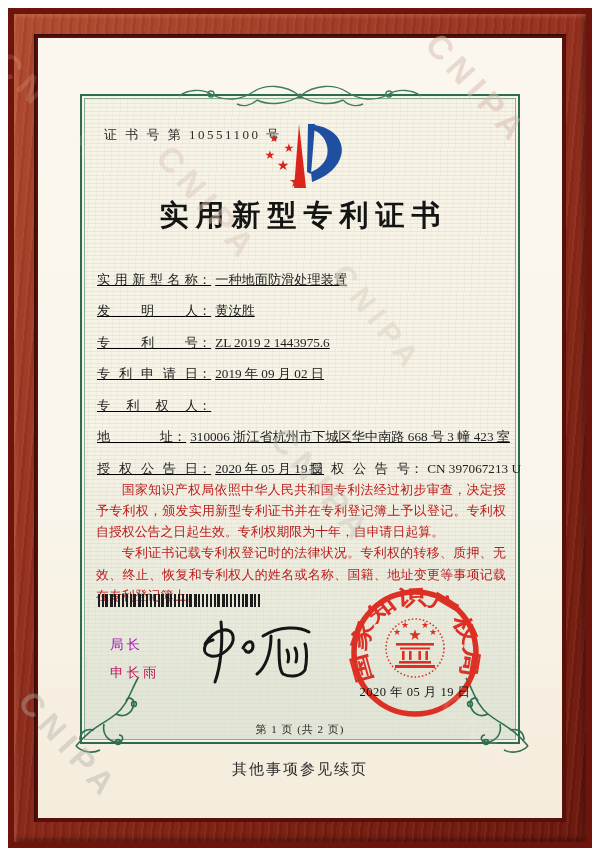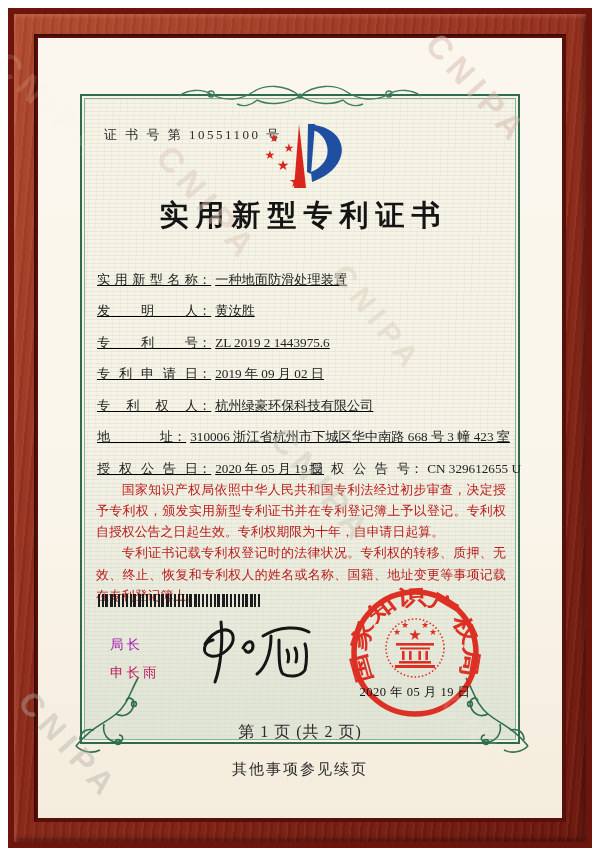--- a/index.html
+++ b/index.html
@@ -42,21 +42,21 @@
   .barcode{left:16px;top:498px;width:162px;height:13px;
         background-image:
           repeating-linear-gradient(90deg,#1c1c1c 0 2px,rgba(0,0,0,0) 2px 4px),
           repeating-linear-gradient(90deg,#1c1c1c 0 1px,rgba(0,0,0,0) 1px 7px);}
   .signer-title{left:28px;top:540px;font-size:13.5px;letter-spacing:3px;color:#a21caf;}
   .signer-name{left:28px;top:568px;font-size:13.5px;letter-spacing:3px;color:#be185d;}
   .signature{left:105px;top:518px;}
   .seal{left:262px;top:486px;}
   .seal-date{left:256px;top:588px;width:154px;text-align:center;font-size:12.5px;
              letter-spacing:0.5px;color:#141414;}
-  .page-number{left:0;top:626px;width:100%;text-align:center;font-size:16px;color:#2b2b2b;letter-spacing:1px;}
+  .page-number{left:0;top:626px;width:100%;text-align:center;font-size:11px;color:#2b2b2b;letter-spacing:1px;}
   .continuation{position:absolute;left:0;top:722px;width:100%;text-align:center;
                 font-size:15px;letter-spacing:2px;color:#2c2c2c;}
   
   .orn-top{left:50%;top:-14px;transform:translateX(-50%);}
   .orn-bl{left:-18px;top:578px;}
   .orn-br{left:374px;top:578px;transform:scaleX(-1);}
   
   .wm-layer{position:absolute;inset:0;pointer-events:none;z-index:9;}
   .wm{position:absolute;font-family:"Liberation Sans","DejaVu Sans",sans-serif;
       font-weight:700;letter-spacing:7px;transform-origin:left top;}
@@ -150,35 +150,34 @@
                 <span class="fvalue">ZL 2019 2 1443975.6</span>
               </div>
               <div class="frow">
                 <span class="flabel">专利申请日</span>
                   <span class="fcolon">：</span>
                 <span class="fvalue">2019 年 09 月 02 日</span>
               </div>
               <div class="frow">
                 <span class="flabel">专利权人</span>
                   <span class="fcolon">：</span>
-                <span class="fvalue">杭州绿豪环保科技有限公司</span>
               </div>
               <div class="frow">
                 <span class="flabel">地址</span>
                   <span class="fcolon">：</span>
                 <span class="fvalue">310006 浙江省杭州市下城区华中南路 668 号 3 幢 423 室</span>
               </div>
               <div class="frow">
                 <span class="flabel">授权公告日</span>
                   <span class="fcolon">：</span>
                 <span class="fvalue">2020 年 05 月 19 日</span>
                 <span class="pair2">
                   <span class="flabel">授权公告号</span>
                     <span class="fcolon">：</span>
-                  <span class="fvalue">CN 329612655 U</span>
+                  <span class="fvalue">CN 397067213 U</span>
                 </span>
               </div>
             </div>
 
             <div class="abs paras">
               <p>国家知识产权局依照中华人民共和国专利法经过初步审查，决定授予专利权，颁发实用新型专利证书并在专利登记簿上予以登记。专利权自授权公告之日起生效。专利权期限为十年，自申请日起算。</p>
               <p>专利证书记载专利权登记时的法律状况。专利权的转移、质押、无效、终止、恢复和专利权人的姓名或名称、国籍、地址变更等事项记载在专利登记簿上。</p>
             </div>
 
             <div class="abs barcode"></div>

